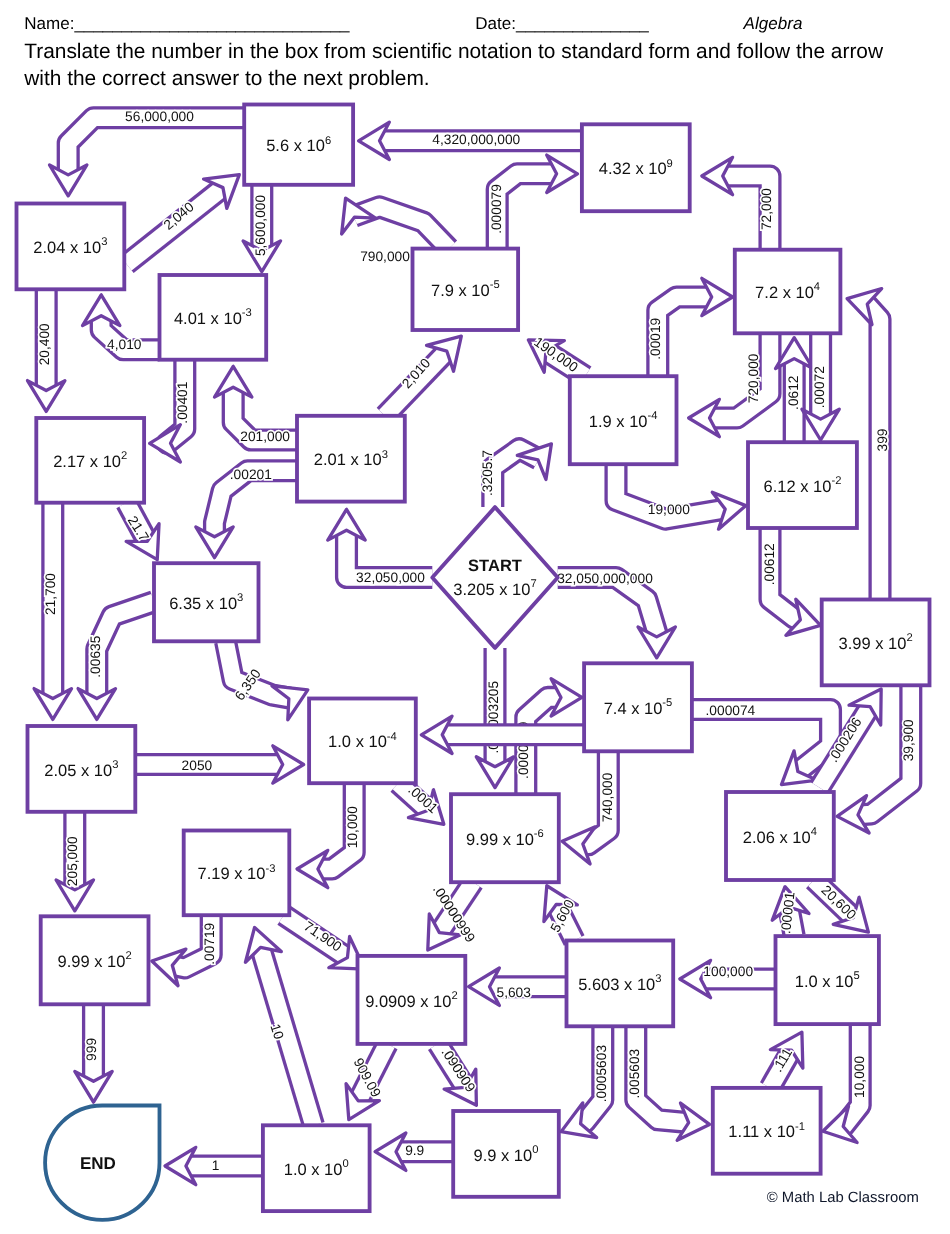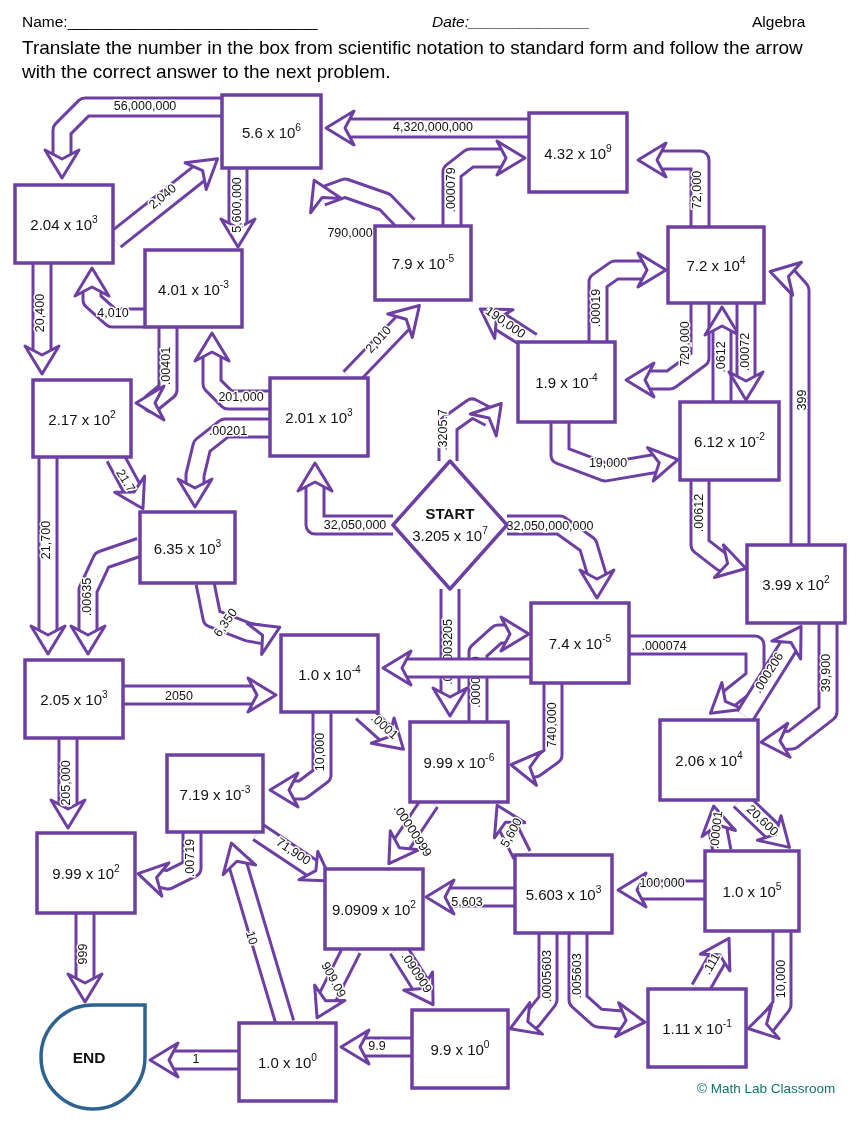--- a/index.html
+++ b/index.html
@@ -1,22 +1,22 @@
 <!DOCTYPE html>
 <html><head>
 <meta charset="utf-8">
 <style>
   html,body{margin:0;padding:0;background:#fff;}
   #page{position:relative;width:864px;height:1122px;background:#fff;overflow:hidden;
         font-family:"Liberation Sans",sans-serif;color:#111;}
   .hdr{position:absolute;top:13px;font-size:15.5px;color:#000;white-space:nowrap;}
-  #name{left:22px;} #date{left:432px;font-style:italic;} #course{left:752px;}
+  #name{left:22px;} #date{left:432px;} #course{left:676px;font-style:italic;}
   #instr{position:absolute;top:36px;left:22px;width:812px;font-size:19px;line-height:1.28;color:#000;}
   #maze{position:absolute;top:0;left:0;}
-  #credit{position:absolute;left:697px;top:1081px;font-size:13.5px;color:#0f766e;}
+  #credit{position:absolute;left:697px;top:1081px;font-size:13.5px;color:#0f172a;}
   .u{letter-spacing:0px;}
 </style>
 </head>
 <body>
 
 <div id="page">
   <div class="hdr" id="name"><span>Name:</span><span class="u">_____________________________</span></div>
   <div class="hdr" id="date"><span>Date:</span><span class="u">______________</span></div>
   <div class="hdr" id="course">Algebra</div>
   <div id="instr">Translate the number in the box from scientific notation to standard form and follow the arrow with the correct answer to the next problem.</div>

